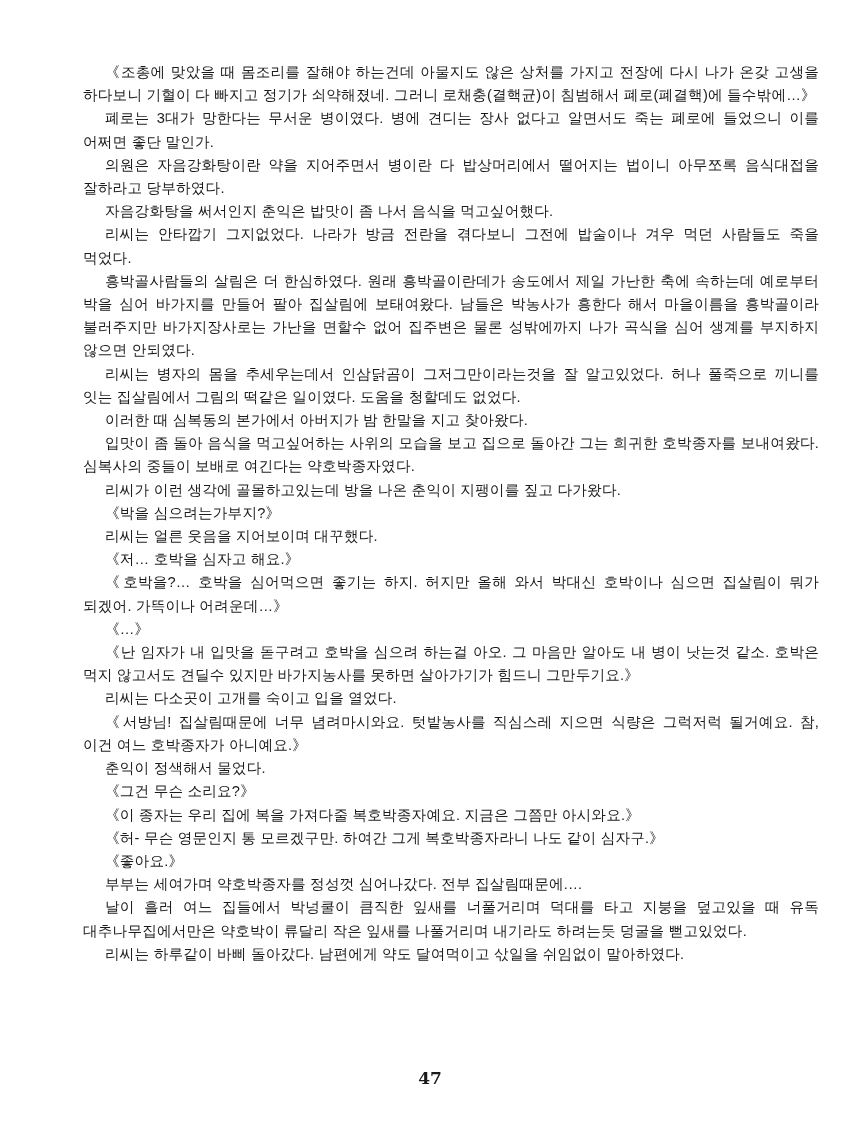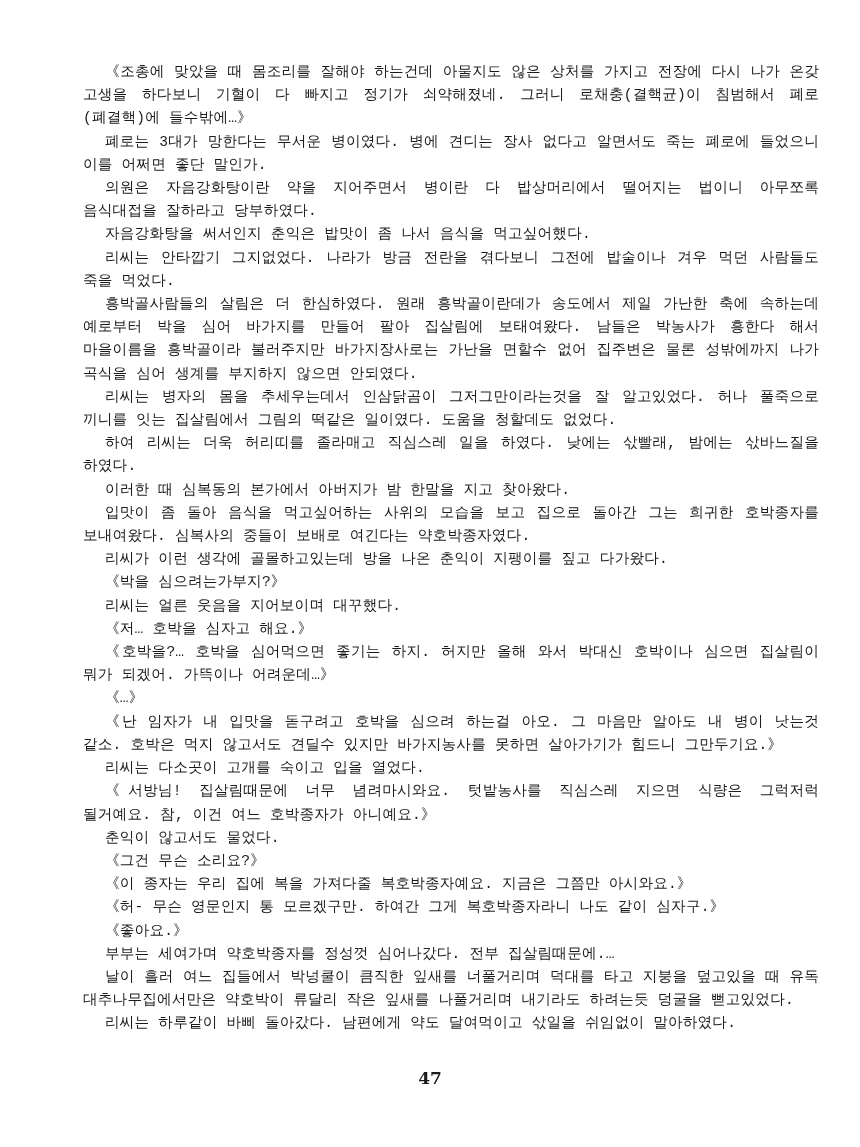--- a/index.html
+++ b/index.html
@@ -2,21 +2,21 @@
 <html><head>
 <meta charset="utf-8">
 <style>
   html, body { margin: 0; padding: 0; background: #ffffff; }
   body { width: 860px; height: 1147px; position: relative; overflow: hidden; }
   .page {
     position: absolute;
     left: 83px;
     top: 61px;
     width: 736px;
-    font-family: Liberation Mono, monospace;
+    font-family: Liberation Sans, sans-serif;
     font-size: 14.6px;
     line-height: 23.2px;
     color: #1a1a1a;
     letter-spacing: 0.2px;
   }
   .para {
     margin: 0;
     text-align: justify;
     text-indent: 22px;
     word-break: keep-all;
@@ -36,33 +36,32 @@
 <body>
 
 <div class="page">
   <p class="para">《조총에 맞았을 때 몸조리를 잘해야 하는건데 아물지도 않은 상처를 가지고 전장에 다시 나가 온갖 고생을 하다보니 기혈이 다 빠지고 정기가 쇠약해졌네. 그러니 로채충(결핵균)이 침범해서 폐로(폐결핵)에 들수밖에…》</p>
   <p class="para">폐로는 3대가 망한다는 무서운 병이였다. 병에 견디는 장사 없다고 알면서도 죽는 폐로에 들었으니 이를 어쩌면 좋단 말인가.</p>
   <p class="para">의원은 자음강화탕이란 약을 지어주면서 병이란 다 밥상머리에서 떨어지는 법이니 아무쪼록 음식대접을 잘하라고 당부하였다.</p>
   <p class="para">자음강화탕을 써서인지 춘익은 밥맛이 좀 나서 음식을 먹고싶어했다.</p>
   <p class="para">리씨는 안타깝기 그지없었다. 나라가 방금 전란을 겪다보니 그전에 밥술이나 겨우 먹던 사람들도 죽을 먹었다.</p>
   <p class="para">흥박골사람들의 살림은 더 한심하였다. 원래 흥박골이란데가 송도에서 제일 가난한 축에 속하는데 예로부터 박을 심어 바가지를 만들어 팔아 집살림에 보태여왔다. 남들은 박농사가 흥한다 해서 마을이름을 흥박골이라 불러주지만 바가지장사로는 가난을 면할수 없어 집주변은 물론 성밖에까지 나가 곡식을 심어 생계를 부지하지 않으면 안되였다.</p>
   <p class="para">리씨는 병자의 몸을 추세우는데서 인삼닭곰이 그저그만이라는것을 잘 알고있었다. 허나 풀죽으로 끼니를 잇는 집살림에서 그림의 떡같은 일이였다. 도움을 청할데도 없었다.</p>
-  <p class="para">하여 리씨는 더욱 허리띠를 졸라매고 직심스레 일을 하였다. 낮에는 삯빨래, 밤에는 삯바느질을 하였다.</p>
   <p class="para">이러한 때 심복동의 본가에서 아버지가 밤 한말을 지고 찾아왔다.</p>
   <p class="para">입맛이 좀 돌아 음식을 먹고싶어하는 사위의 모습을 보고 집으로 돌아간 그는 희귀한 호박종자를 보내여왔다. 심복사의 중들이 보배로 여긴다는 약호박종자였다.</p>
   <p class="para">리씨가 이런 생각에 골몰하고있는데 방을 나온 춘익이 지팽이를 짚고 다가왔다.</p>
   <p class="para">《박을 심으려는가부지?》</p>
   <p class="para">리씨는 얼른 웃음을 지어보이며 대꾸했다.</p>
   <p class="para">《저… 호박을 심자고 해요.》</p>
   <p class="para">《호박을?… 호박을 심어먹으면 좋기는 하지. 허지만 올해 와서 박대신 호박이나 심으면 집살림이 뭐가 되겠어. 가뜩이나 어려운데…》</p>
   <p class="para">《…》</p>
   <p class="para">《난 임자가 내 입맛을 돋구려고 호박을 심으려 하는걸 아오. 그 마음만 알아도 내 병이 낫는것 같소. 호박은 먹지 않고서도 견딜수 있지만 바가지농사를 못하면 살아가기가 힘드니 그만두기요.》</p>
   <p class="para">리씨는 다소곳이 고개를 숙이고 입을 열었다.</p>
   <p class="para">《서방님! 집살림때문에 너무 념려마시와요. 텃밭농사를 직심스레 지으면 식량은 그럭저럭 될거예요. 참, 이건 여느 호박종자가 아니예요.》</p>
-  <p class="para">춘익이 않고서도 물었다.</p>
+  <p class="para">춘익이 정색해서 물었다.</p>
   <p class="para">《그건 무슨 소리요?》</p>
   <p class="para">《이 종자는 우리 집에 복을 가져다줄 복호박종자예요. 지금은 그쯤만 아시와요.》</p>
   <p class="para">《허- 무슨 영문인지 통 모르겠구만. 하여간 그게 복호박종자라니 나도 같이 심자구.》</p>
   <p class="para">《좋아요.》</p>
   <p class="para">부부는 세여가며 약호박종자를 정성껏 심어나갔다. 전부 집살림때문에.…</p>
   <p class="para">날이 흘러 여느 집들에서 박넝쿨이 큼직한 잎새를 너풀거리며 덕대를 타고 지붕을 덮고있을 때 유독 대추나무집에서만은 약호박이 류달리 작은 잎새를 나풀거리며 내기라도 하려는듯 덩굴을 뻗고있었다.</p>
   <p class="para">리씨는 하루같이 바삐 돌아갔다. 남편에게 약도 달여먹이고 삯일을 쉬임없이 말아하였다.</p>
 </div>
 
 <div class="page-number">47</div>

